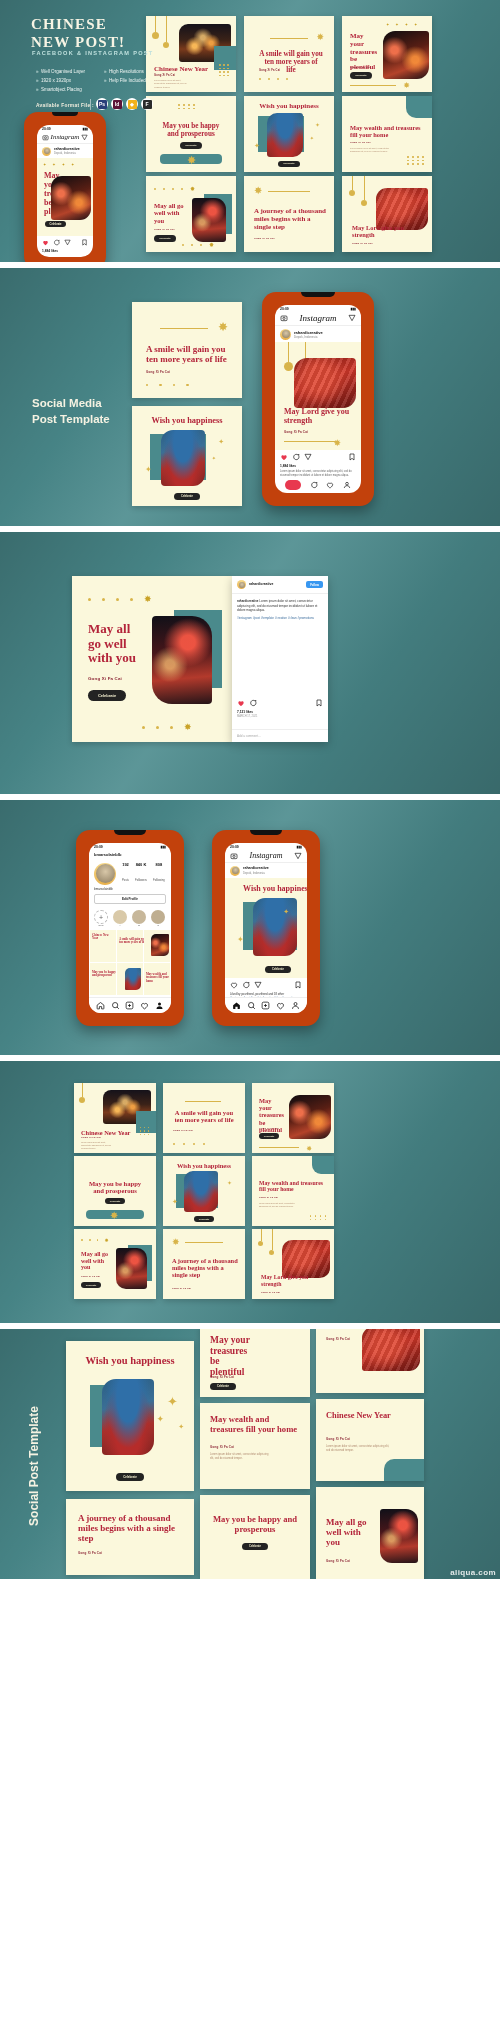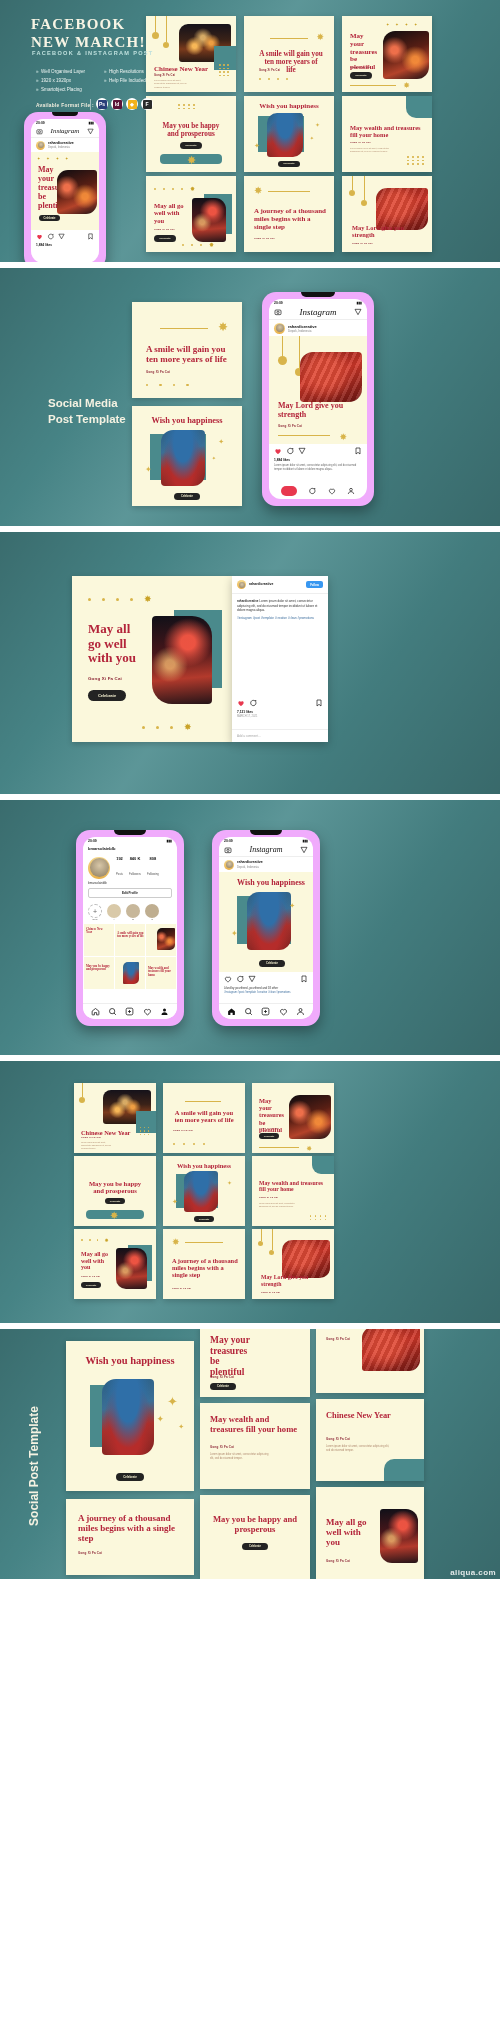--- a/index.html
+++ b/index.html
@@ -102,21 +102,21 @@
   #s1 .fmt-label { position:absolute; left:36px; top:103px; z-index:3;
     color:#f2efe0; font-size:4.8px; font-weight:bold; letter-spacing:.3px; }
   #s1 .fmt-icons { position:absolute; left:96px; top:98px; z-index:3; display:flex; gap:3px; }
   #s1 .fmt-icons .ic { width:12px; height:12px; border-radius:50%; background:#fff;
     display:flex; align-items:center; justify-content:center; }
   #s1 .fmt-icons .ic span { width:9px; height:9px; border-radius:1px; display:flex;
      align-items:center; justify-content:center; font-size:5px; font-weight:bold; color:#fff; }
   .sep-line { position:absolute; left:90px; top:99px; width:1px; height:11px; background:rgba(255,255,255,.5); z-index:3;}
 
   
-  .phone { position:absolute; background:#f0abfc; border-radius:14px; padding:7px; z-index:4;
+  .phone { position:absolute; background:#c2410c; border-radius:14px; padding:13px; z-index:4;
     box-shadow:0 6px 14px rgba(0,0,0,.35); }
   .phone .scr { background:#fff; border-radius:12px; overflow:hidden; width:100%; height:100%; position:relative; }
   .notch { position:absolute; left:50%; transform:translateX(-50%); top:0; background:#121212;
     border-radius:0 0 6px 6px; z-index:6; }
   .ig-status { display:flex; justify-content:space-between; align-items:center; padding:2px 5px 0;
     font-size:3.4px; font-weight:bold; color:#111; }
   .ig-bar { display:flex; justify-content:space-between; align-items:center;
     padding:2px 5px; border-bottom:.5px solid #eee; }
   .ig-logo { font-family:"Liberation Serif", serif; font-style:italic; font-size:7px; color:#111; }
   .ig-user { display:flex; align-items:center; gap:3px; padding:2.5px 5px; }
@@ -128,21 +128,21 @@
   .ig-sub { font-size:2.8px; color:#888; }
   .ig-actions { display:flex; align-items:center; gap:4px; padding:3px 5px; }
   .ig-likes { font-size:3.2px; font-weight:bold; color:#111; padding:0 5px 2px; }
   svg.i { display:block; }
 
   
   .g1 { position:absolute; z-index:2; }
 
   
   #s2 { height:258px; }
-  #s2 .bigtitle { position:absolute; left:48px; top:128px; z-index:5;
+  #s2 .bigtitle { position:absolute; left:32px; top:128px; z-index:5;
     color:#f5f2e2; font-size:11.5px; font-weight:bold; line-height:1.35; }
 
   
   #s3 { height:262px; }
 
   
   #s4 { height:255px; }
   .ig-prof-stat { display:flex; gap:6px; }
   .ig-prof-stat div { text-align:center; }
   .ig-prof-stat b { display:block; font-size:4px; color:#111; }
@@ -161,21 +161,21 @@
     color:rgba(255,255,255,.85); font-size:8px; font-weight:bold; letter-spacing:.4px; }
 </style>
 </head>
 <body>
 
 <div class="page">
 
 <div class="sec" id="s1">
 
   <div class="title serif">
-    <span>FACEBOOK</span><br><span>NEW MARCH!</span>
+    <span>CHINESE</span><br><span>NEW POST!</span>
   </div>
   <div class="subtitle">FACEBOOK &amp; INSTAGRAM POST</div>
 
   <ul class="feats">
     <li>Well Organised Layer</li>
     <li>High Resolutions</li>
     <li>1920 x 1920px</li>
     <li>Help File Included</li>
     <li>Smartobject Placing</li>
   </ul>

